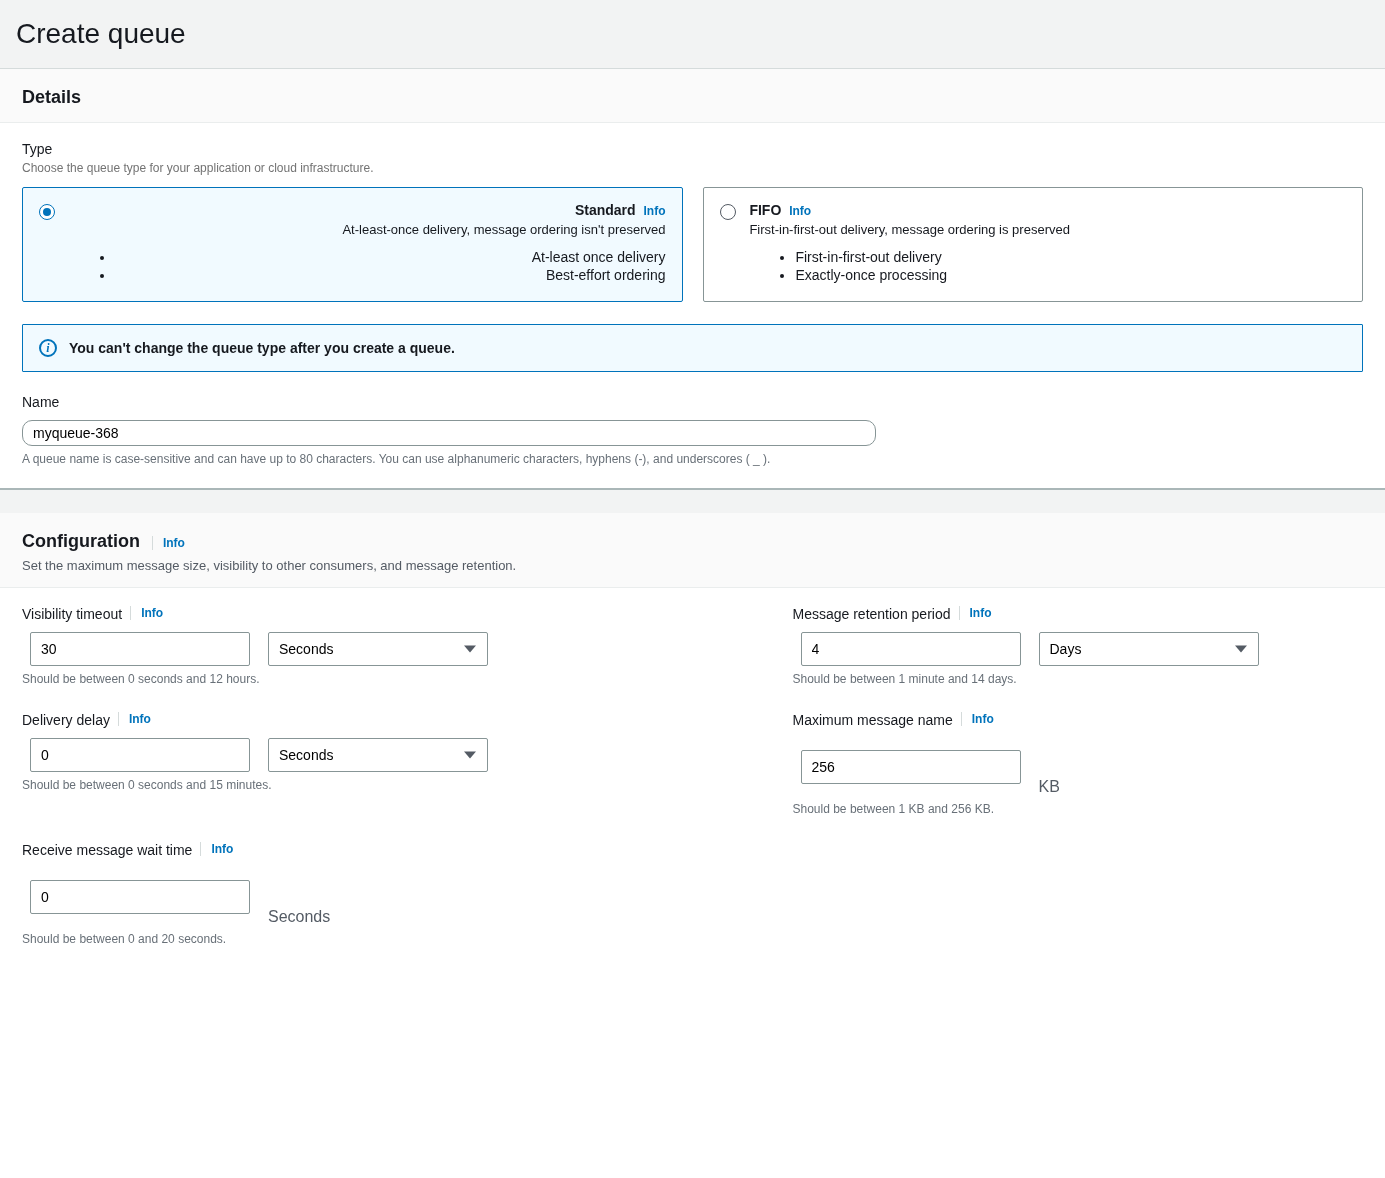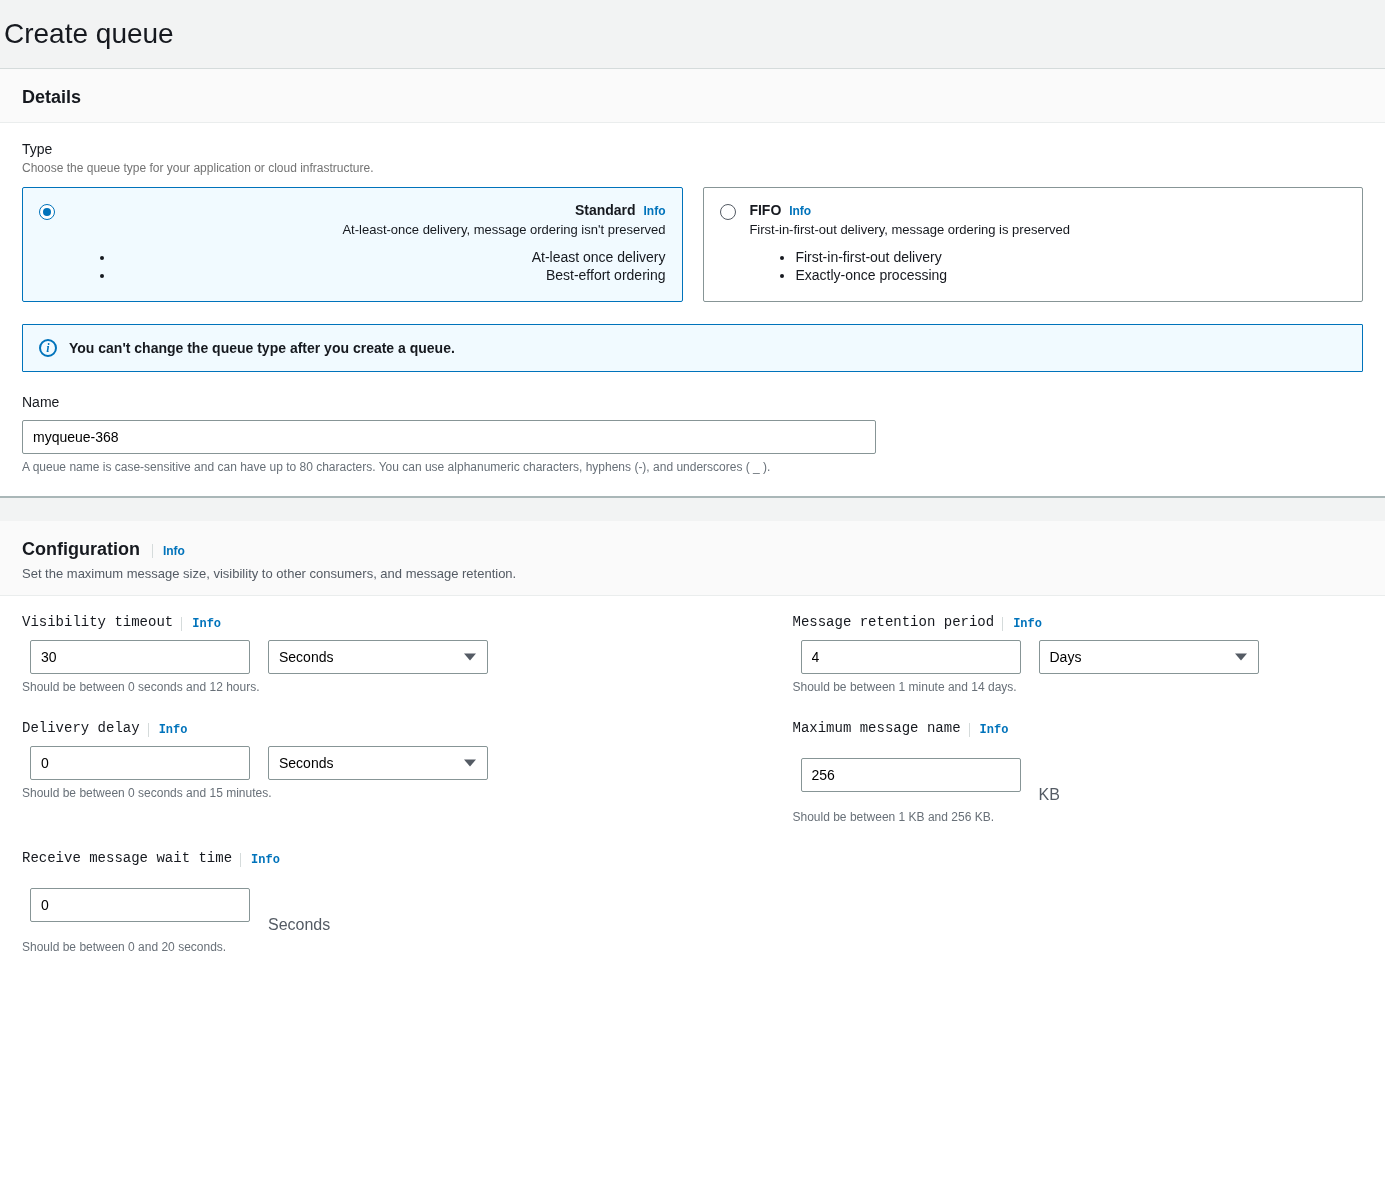--- a/index.html
+++ b/index.html
@@ -14,21 +14,21 @@
       font-size: 14px;
     }
     .page-header {
       background: #f2f3f3;
       padding: 18px 0 18px 0;
       border-bottom: 1px solid #d5dbdb;
     }
     .page-header h1 {
       font-size: 28px;
       font-weight: 400;
-      padding-left: 4px;
+      padding-left: 16px;
     }
     .panel {
       border-bottom: 1px solid #aab7b8;
       background: #fff;
     }
     .panel-header {
       padding: 18px 22px 14px 22px;
       background: #fafafa;
       border-bottom: 1px solid #eaeded;
     }
@@ -174,22 +174,22 @@
     }
     .name-section {
       margin-top: 22px;
     }
     .text-input {
       width: 100%;
       max-width: 854px;
       padding: 6px 10px;
       font-size: 14px;
       border: 1px solid #879596;
-      border-radius: 2px;
-      height: 34px;
+      border-radius: 10px;
+      height: 26px;
     }
     .config-grid {
       display: grid;
       grid-template-columns: 1fr 1fr;
       gap: 26px 200px;
     }
     .config-field .field-row {
       display: flex;
       align-items: center;
       gap: 18px;
@@ -237,22 +237,21 @@
       color: #545b64;
       margin-top: 40px;
     }
     .gap-between-panels {
       height: 24px;
       background: #f2f3f3;
       border-top: 1px solid #aab7b8;
     }
     .label-row {
       display: flex;
-      align-items: center;
-      font-family: Liberation Mono, monospace;
+      align-items: flex-start;
     }
   </style>
 </head>
 <body>
 
 <div class="page-header">
   <h1>Create queue</h1>
 </div>
 
 <div class="panel">

